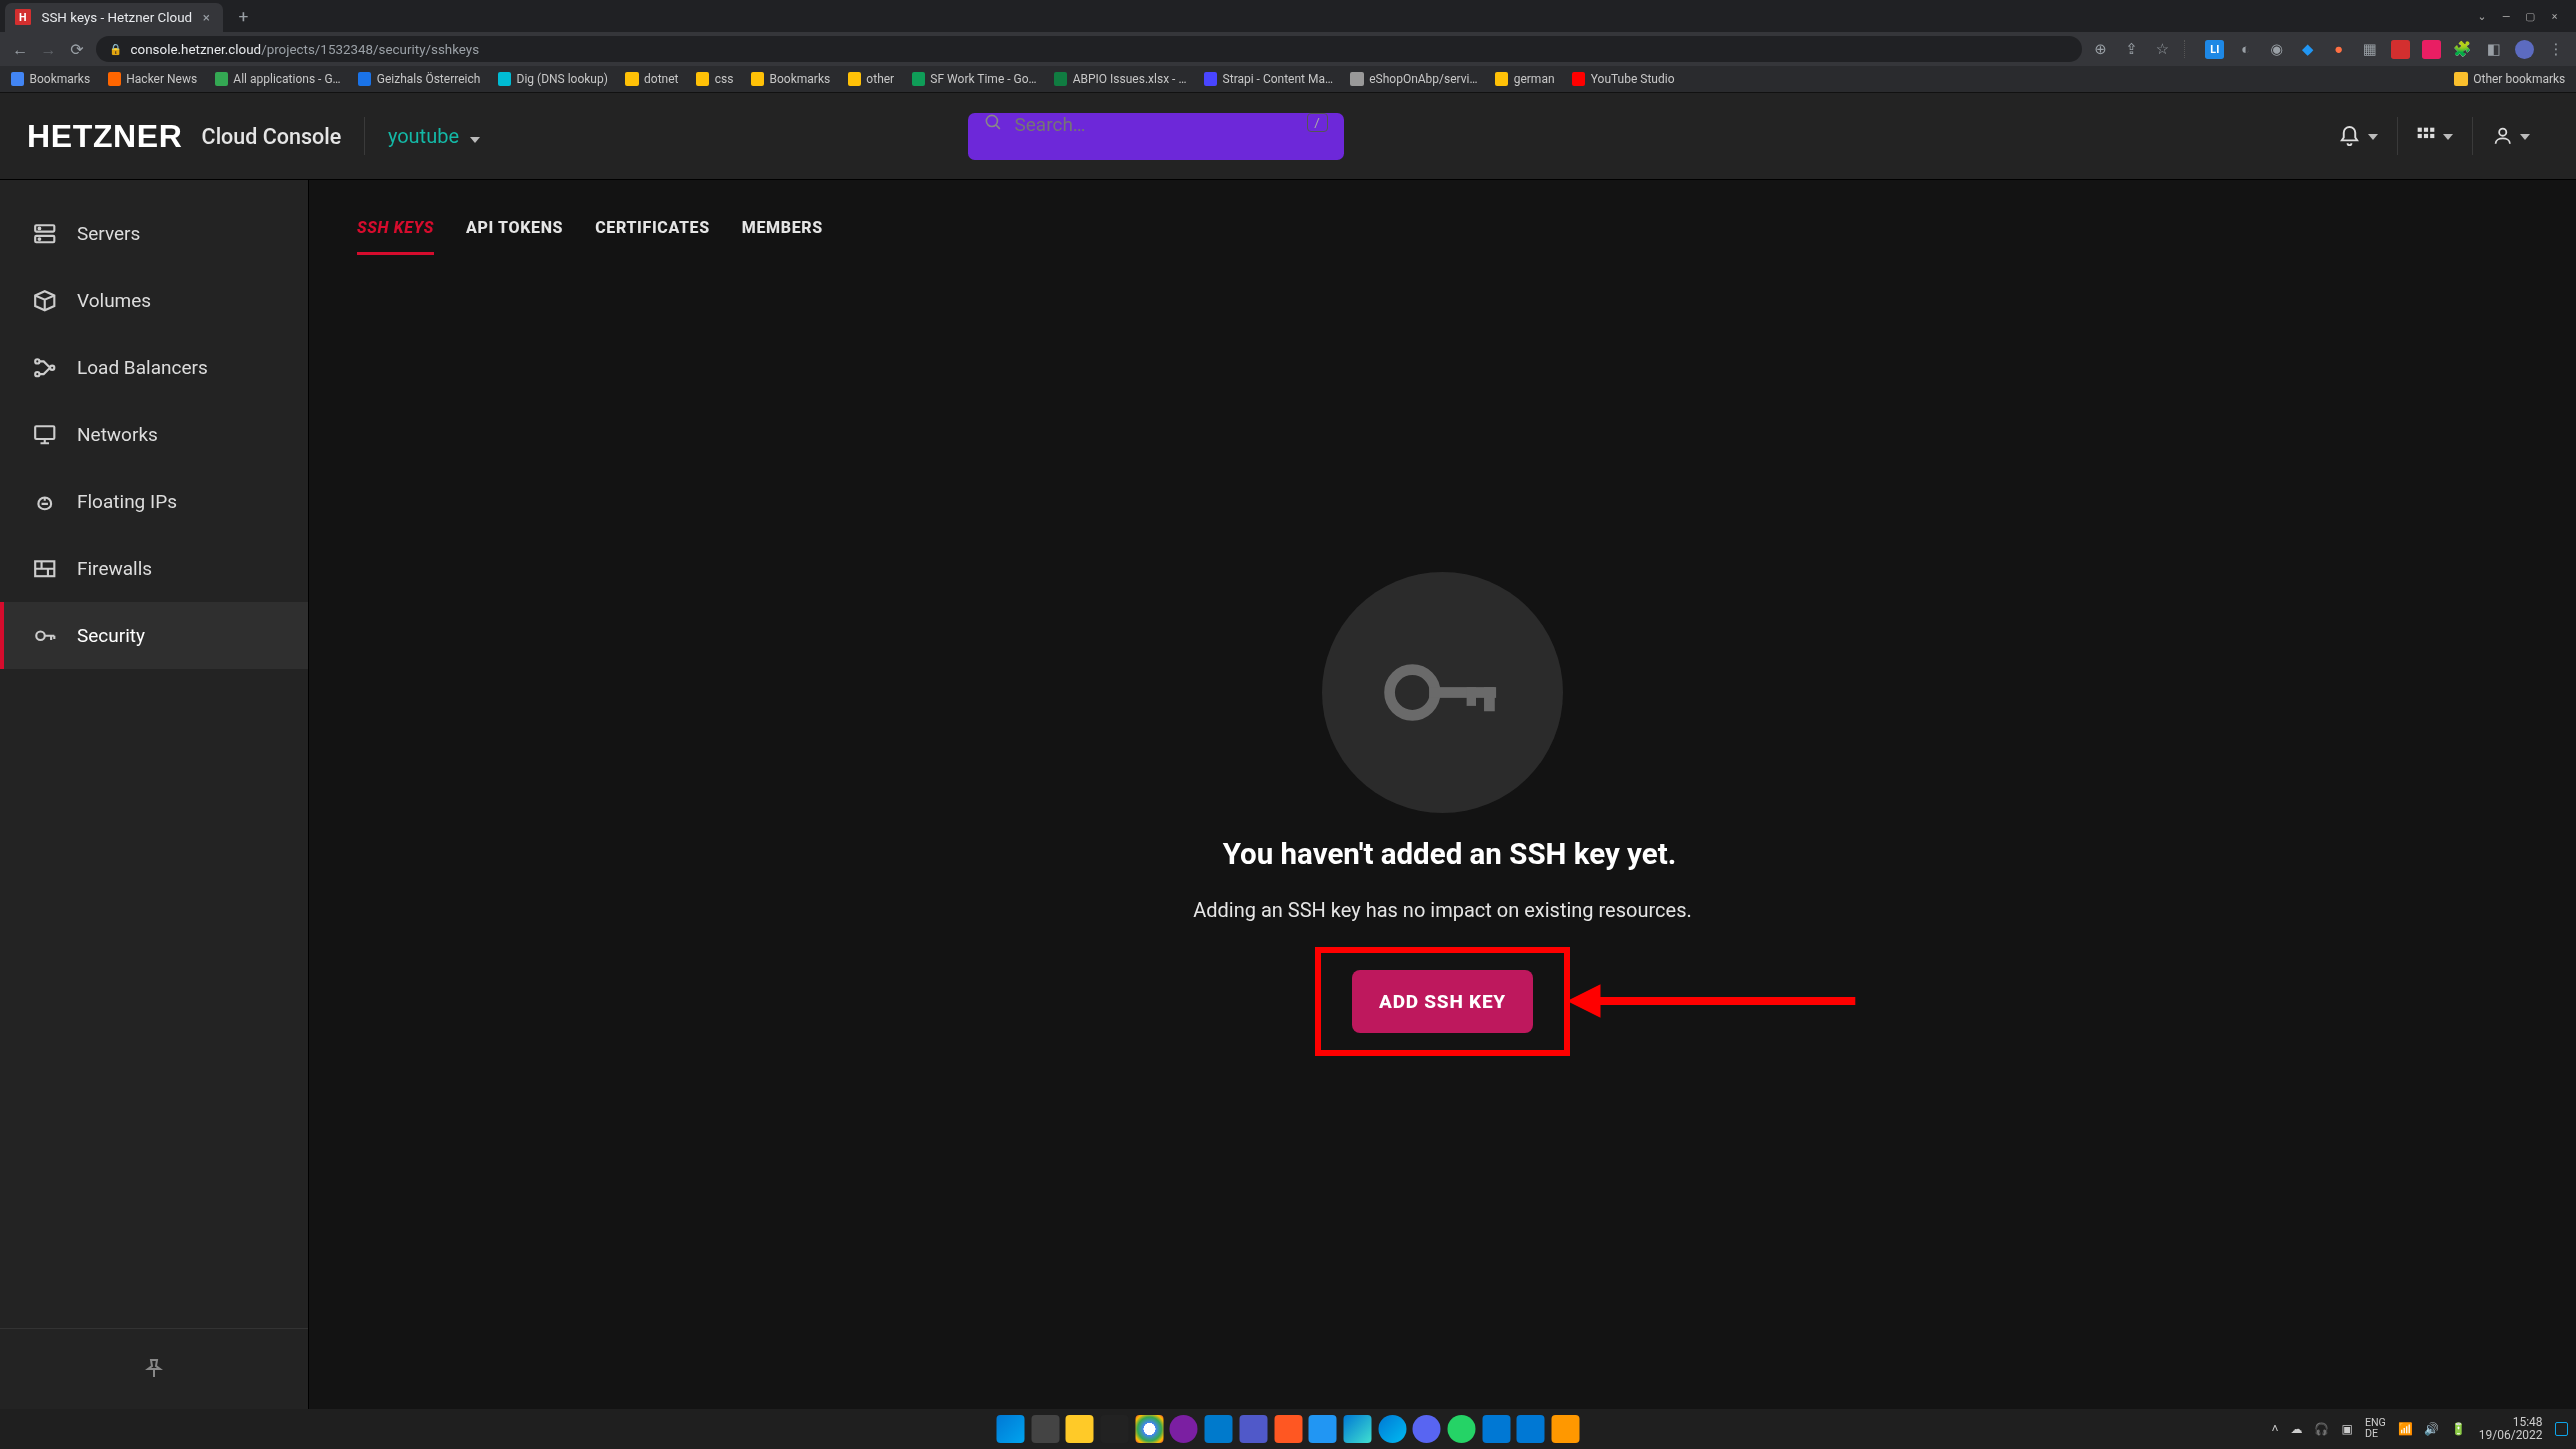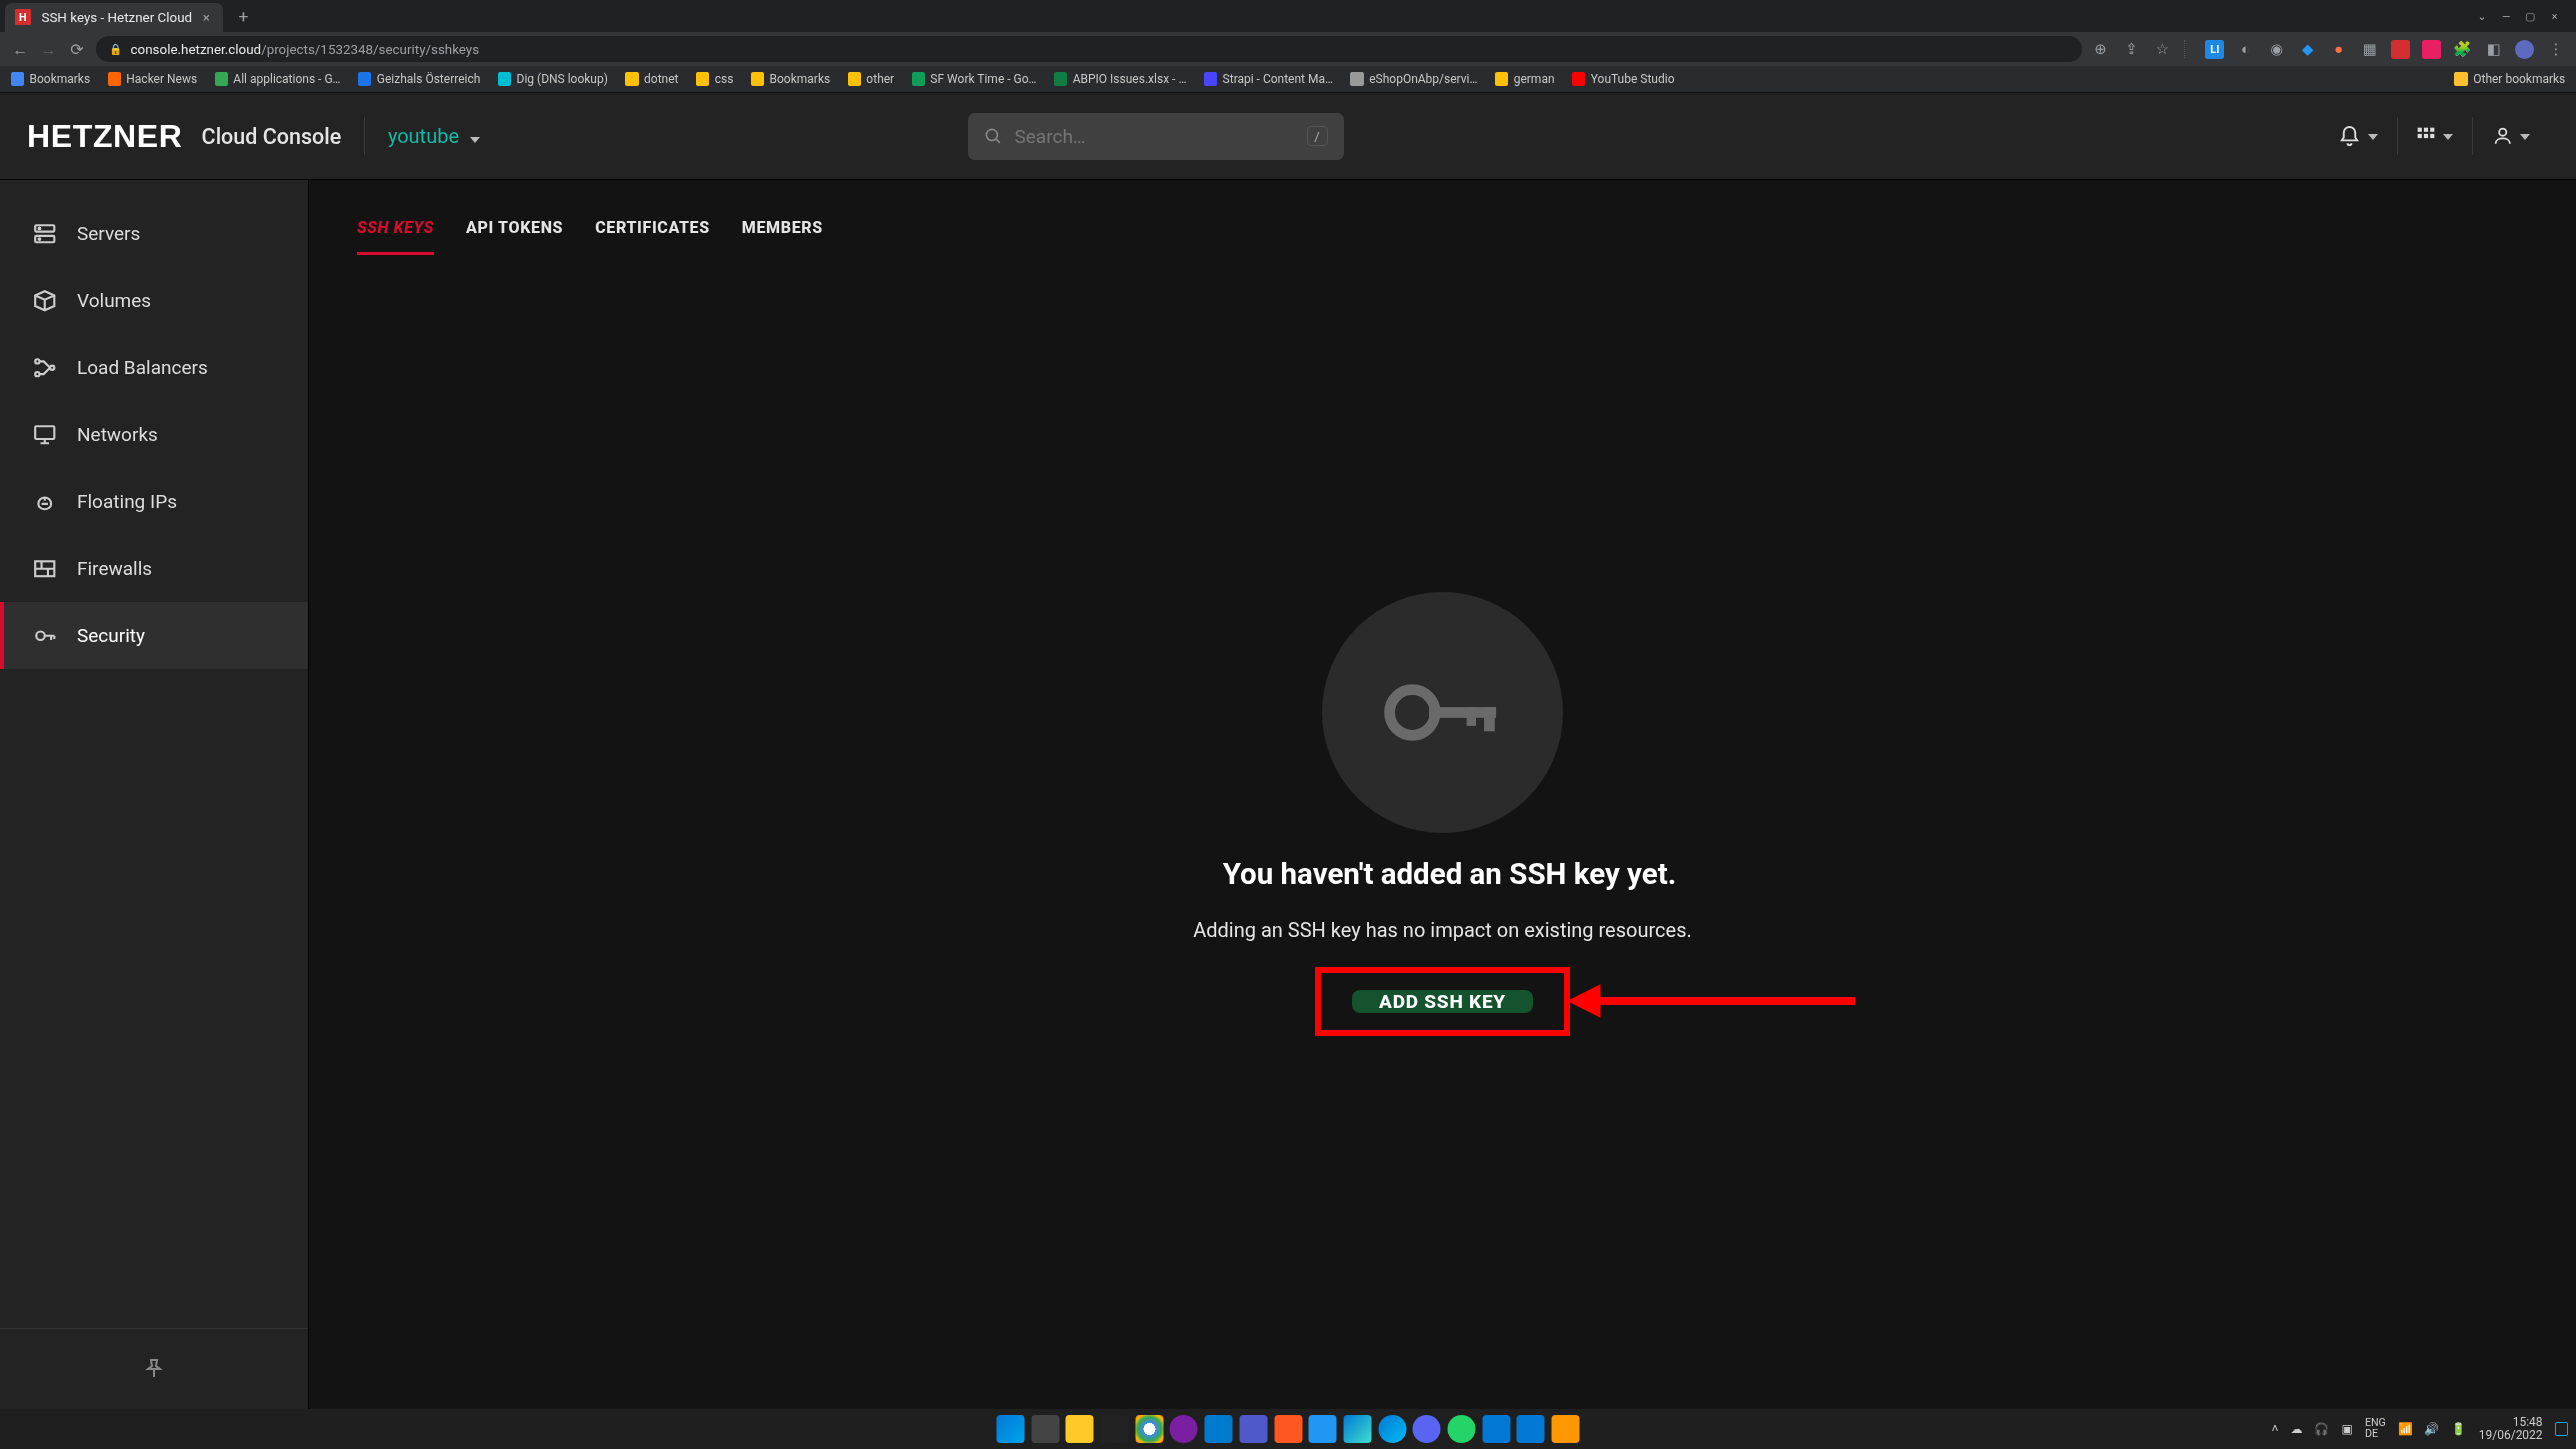--- a/index.html
+++ b/index.html
@@ -31,21 +31,21 @@
   .bm-right { margin-left: auto; }
 
   
   .app-header { display: flex; align-items: center; height: 87px; background: #232323; padding: 0 27px; border-bottom: 0.7px solid #000; }
   .logo { color: white; letter-spacing: 0.02em; font-weight: 900; font-size: 32px; font-family: Arial, sans-serif; }
   .cloud-console { color: #e5e5e5; font-size: 21.5px; font-weight: 500; margin-left: 19px; }
   .vdiv { width: 0.7px; height: 38px; background: #3a3a3a; margin: 0 23px; }
   .proj-select { display: flex; align-items: flex-end; gap: 10.7px; color: #14b8a6; font-size: 20px; cursor: pointer; }
   .chev::after { content: ""; display: inline-block; border-left: 5.4px solid transparent; border-right: 5.4px solid transparent; border-top: 6.7px solid #bbb; }
 
-  .searchbox { margin-left: auto; margin-right: auto; background: #404040; border-radius: 6.7px; height: 47px; width: 376px; display: flex; align-items: center; padding: 0 16px; gap: 12px; position: relative; }
+  .searchbox { margin-left: auto; margin-right: auto; background: #6d28d9; border-radius: 6.7px; height: 47px; width: 376px; display: flex; align-items: flex-start; padding: 0 16px; gap: 12px; position: relative; }
   .searchbox input { background: transparent; border: none; color: #aaa; font-size: 19px; outline: none; flex: 1; }
   .kbd { border: 1.3px solid #555; border-radius: 4px; color: #aaa; font-size: 13.4px; padding: 1.3px 6.7px; }
 
   .hdr-right { margin-left: auto; display: flex; align-items: center; gap: 0; }
   .hdr-btn { display: flex; align-items: center; gap: 6.7px; padding: 0 19px; height: 40px; cursor: pointer; color: #ddd; }
   .vdiv2 { width: 0.7px; height: 38px; background: #3a3a3a; }
 
   
   .layout { display: flex; height: calc(100% - 32px - 34px - 27px - 87px - 40px); }
   .sidebar { width: 309px; background: #232323; border-right: 0.7px solid #000; display: flex; flex-direction: column; padding-top: 20px; }
@@ -56,21 +56,21 @@
 
   .main { flex: 1; background: #131313; display: flex; flex-direction: column; position: relative; }
   .tabs { display: flex; gap: 32px; padding: 38px 48px 0; border-bottom: 0.7px solid transparent; }
   .tab-item { color: #e5e5e5; font-size: 16px; font-weight: 800; letter-spacing: 0.04em; padding-bottom: 14.8px; cursor: pointer; }
   .tab-item.active { color: #d50c2d; border-bottom: 3.4px solid #d50c2d; font-style: italic; }
 
   .empty { flex: 1; display: flex; flex-direction: column; align-items: center; justify-content: center; gap: 24px; margin-top: -40px; }
   .circle { width: 241px; height: 241px; background: #2b2b2b; border-radius: 50%; display: flex; align-items: center; justify-content: center; color: #6a6a6a; }
   .emp-title { color: #fff; font-size: 29.5px; font-weight: 700; margin-left: 14px; }
   .emp-desc { color: #e5e5e5; font-size: 20px; text-align: center; max-width: 912px; line-height: 1.55; }
-  .cta { background: #14532d; color: #fff; font-size: 19px; font-weight: 800; letter-spacing: 0.04em; padding: 0 27px; border: none; border-radius: 8px; cursor: pointer; }
+  .cta { background: #be185d; color: #fff; font-size: 19px; font-weight: 800; letter-spacing: 0.04em; padding: 20px 27px; border: none; border-radius: 8px; cursor: pointer; }
 
   .annot-box { position: absolute; border: 6.7px solid #ff0000; pointer-events: none; }
   .annot-arrow { position: absolute; pointer-events: none; }
 
   .footer { height: 40px; background: #131313; display: flex; align-items: center; justify-content: flex-end; padding: 0 27px; gap: 13.4px; color: #9a9a9a; font-size: 14.8px; }
   .footer a { color: #9a9a9a; text-decoration: none; cursor: pointer; }
   .dot-sep { color: #555; }
 
   
   .taskbar { position: fixed; bottom: 0; left: 0; right: 0; height: 40px; background: #1f1f1f; display: flex; align-items: center; padding: 0 8px; }

